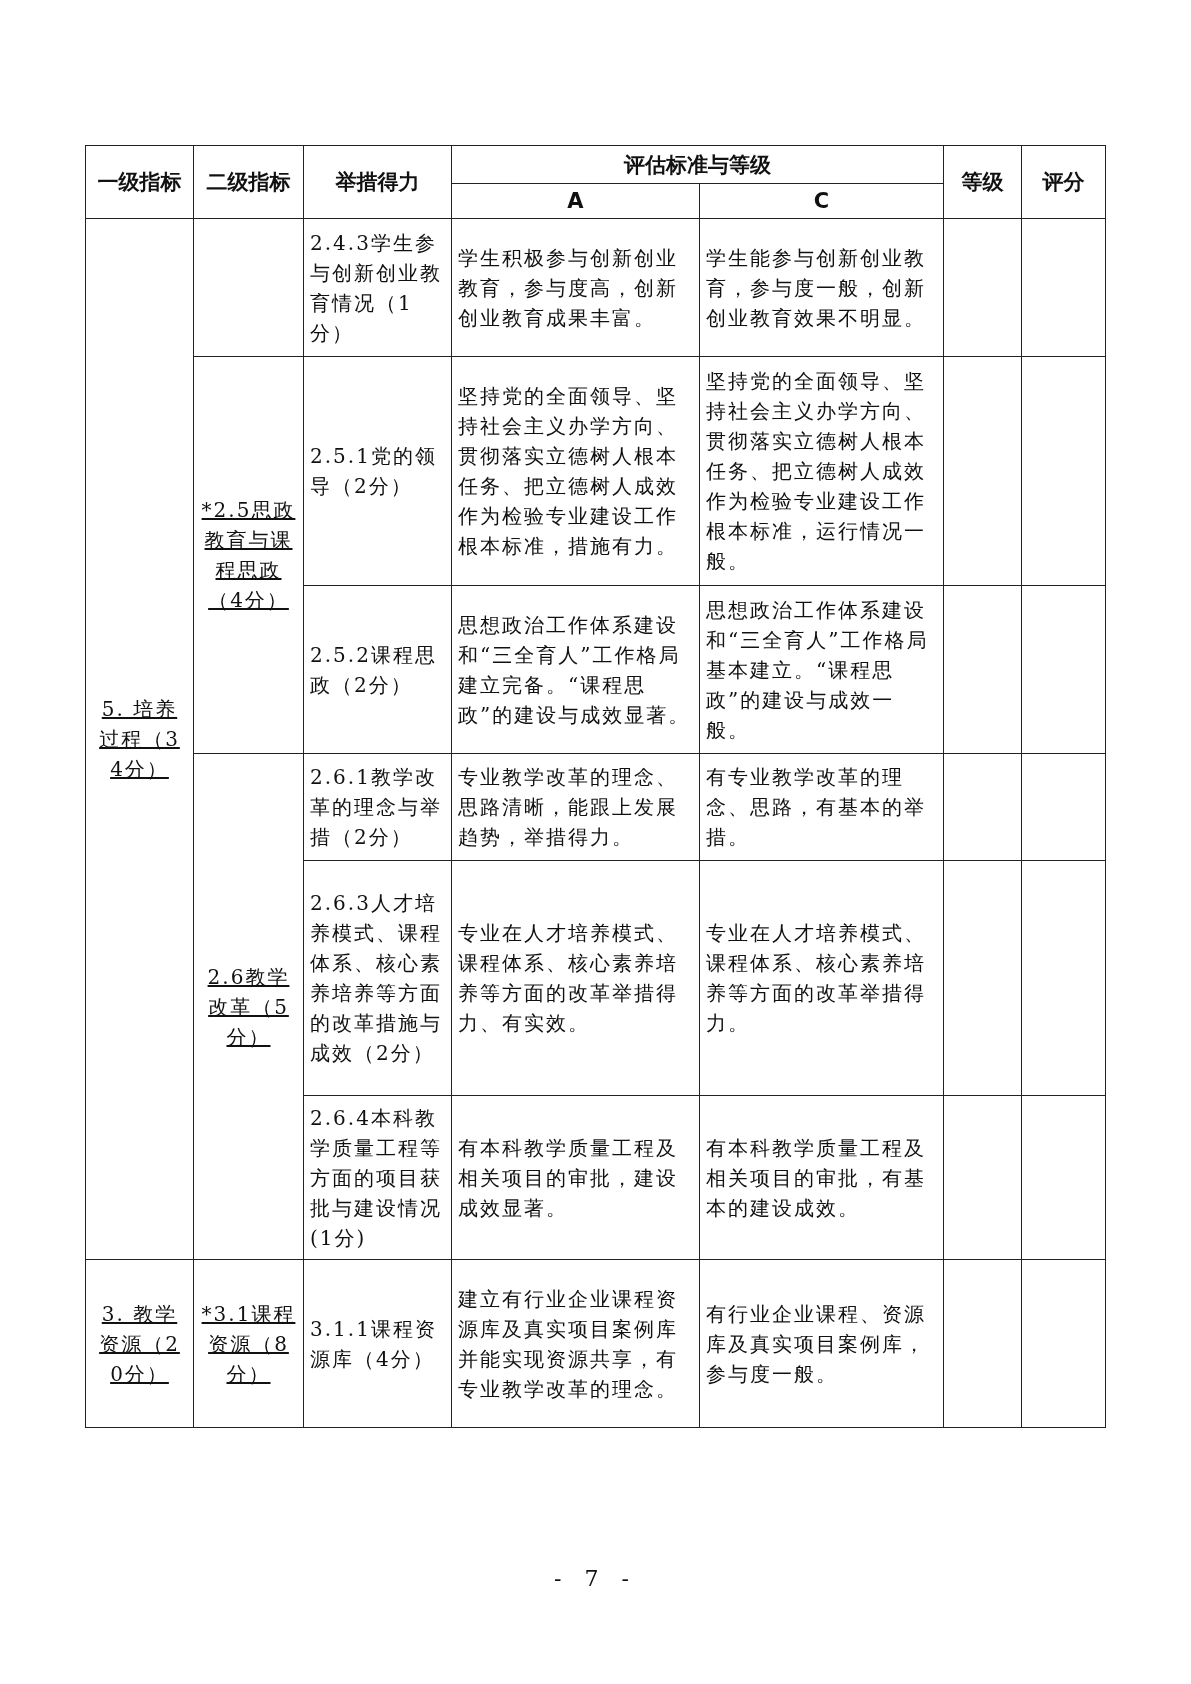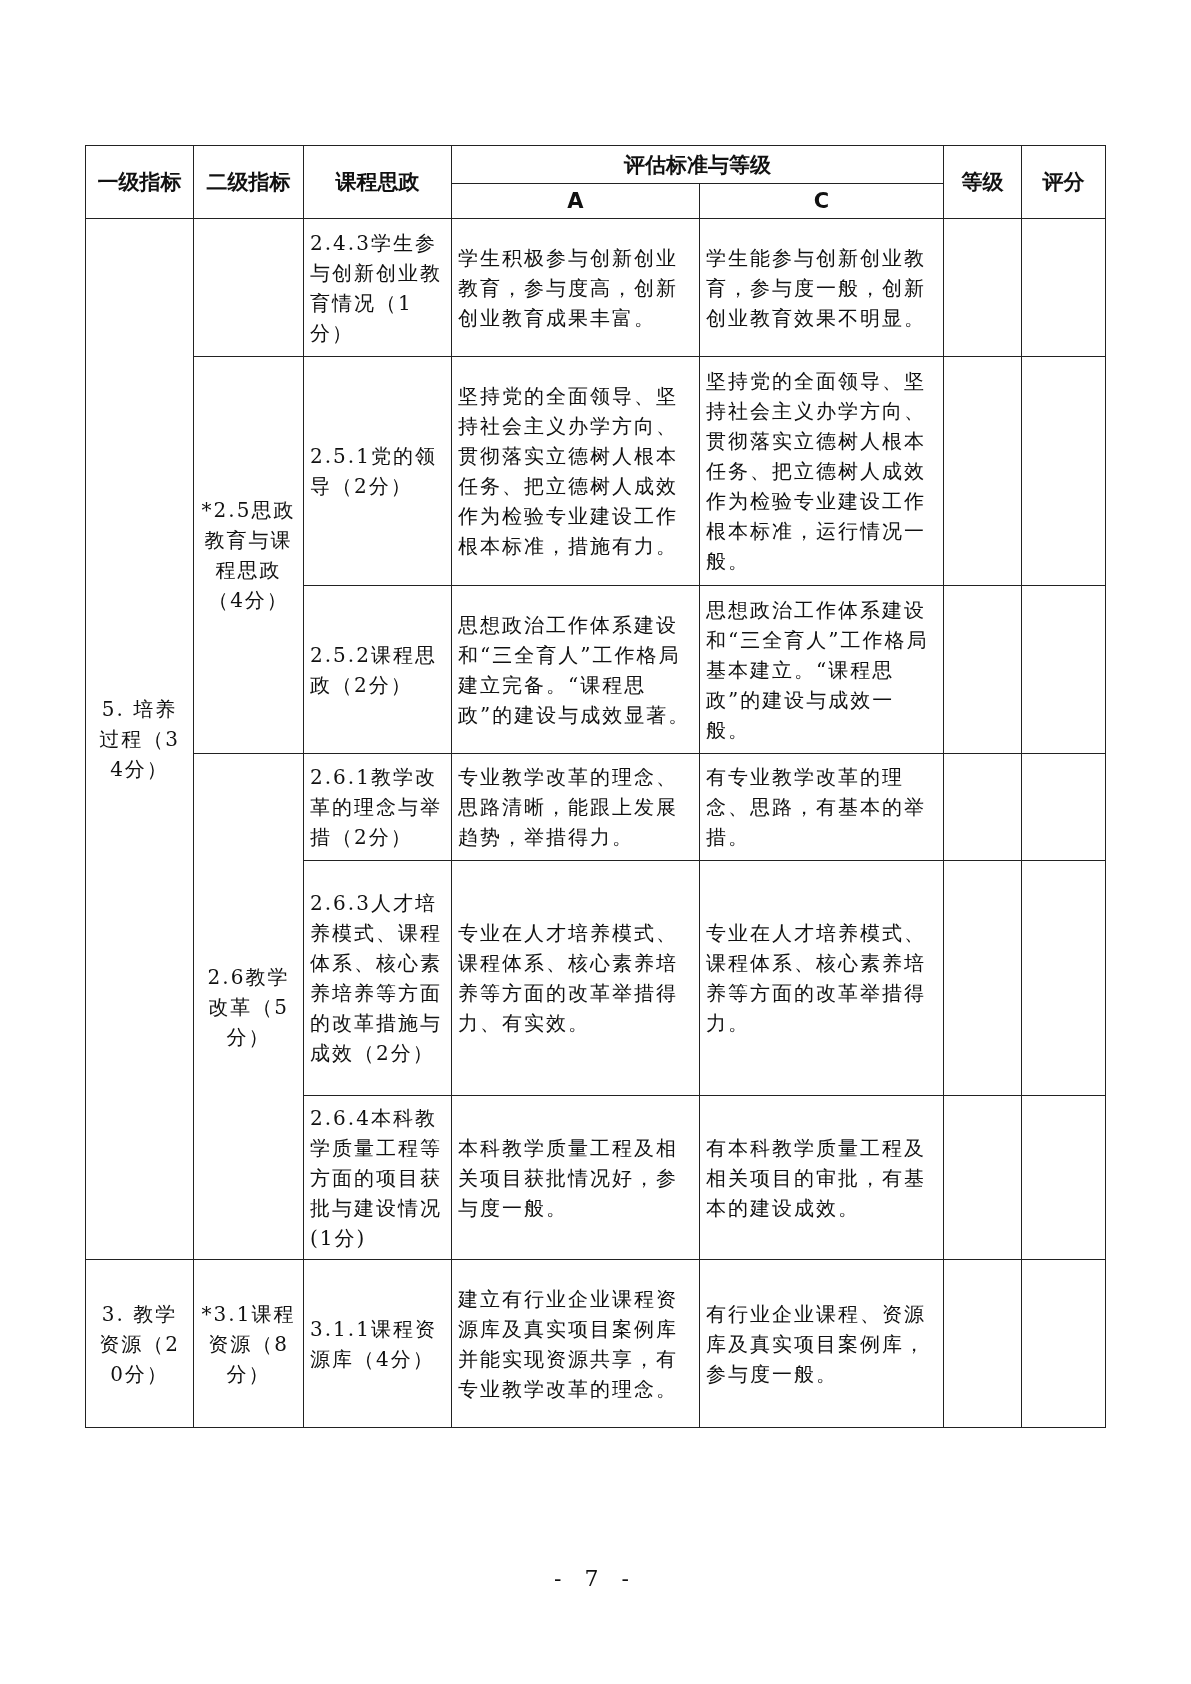--- a/index.html
+++ b/index.html
@@ -6,21 +6,21 @@
   body { width: 1191px; height: 1684px; position: relative; overflow: hidden;
          font-family: "DejaVu Serif", "Liberation Serif", serif; color: #111; }
   .page { position: absolute; left: 0; top: 0; width: 1191px; height: 1684px; }
   table.eval { position: absolute; left: 85px; top: 145px; width: 1020px;
                border-collapse: collapse; table-layout: fixed; }
   table.eval td, table.eval th { border: 1.6px solid #222; padding: 3px 6px;
                font-size: 20px; line-height: 30px; vertical-align: middle;
                word-break: break-all; letter-spacing: 2px; }
   table.eval th { font-family: "DejaVu Sans", "Liberation Sans", sans-serif; font-weight: bold;
                font-size: 21px; text-align: center; letter-spacing: 0; padding: 0 2px; }
-  .c { text-align: center; }
+  .c { text-align: center; text-decoration: underline; }
   .l { text-align: left; }
   .empty { padding: 0; }
   .footer { position: absolute; left: 0; width: 1191px; top: 1566px; text-align: center;
             font-size: 22px; letter-spacing: 8px; }
 </style>
 </head>
 <body>
 
 <div class="page">
   <table class="eval">
@@ -30,21 +30,21 @@
       <col style="width:148px">
       <col style="width:248px">
       <col style="width:244px">
       <col style="width:78px">
       <col style="width:84px">
     </colgroup>
     <thead>
       <tr style="height:38px">
         <th rowspan="2">一级指标</th>
         <th rowspan="2">二级指标</th>
-        <th rowspan="2">课程思政</th>
+        <th rowspan="2">举措得力</th>
         <th colspan="2">评估标准与等级</th>
         <th rowspan="2">等级</th>
         <th rowspan="2">评分</th>
       </tr>
       <tr style="height:35px">
         <th>A</th>
         <th>C</th>
       </tr>
     </thead>
     <tbody>
@@ -88,21 +88,21 @@
       <tr style="height:235px">
         <td class="l">2.6.3人才培养模式、课程体系、核心素养培养等方面的改革措施与成效（2分）</td>
         <td class="l">专业在人才培养模式、课程体系、核心素养培养等方面的改革举措得力、有实效。</td>
         <td class="l">专业在人才培养模式、课程体系、核心素养培养等方面的改革举措得力。</td>
         <td class="empty"></td>
         <td class="empty"></td>
       </tr>
 
       <tr style="height:164px">
         <td class="l">2.6.4本科教学质量工程等方面的项目获批与建设情况(1分)</td>
-        <td class="l">本科教学质量工程及相关项目获批情况好，参与度一般。</td>
+        <td class="l">有本科教学质量工程及相关项目的审批，建设成效显著。</td>
         <td class="l">有本科教学质量工程及相关项目的审批，有基本的建设成效。</td>
         <td class="empty"></td>
         <td class="empty"></td>
       </tr>
     </tbody>
   </table>
 
   <table class="eval" style="top:1259px;">
     <colgroup>
       <col style="width:108px">

